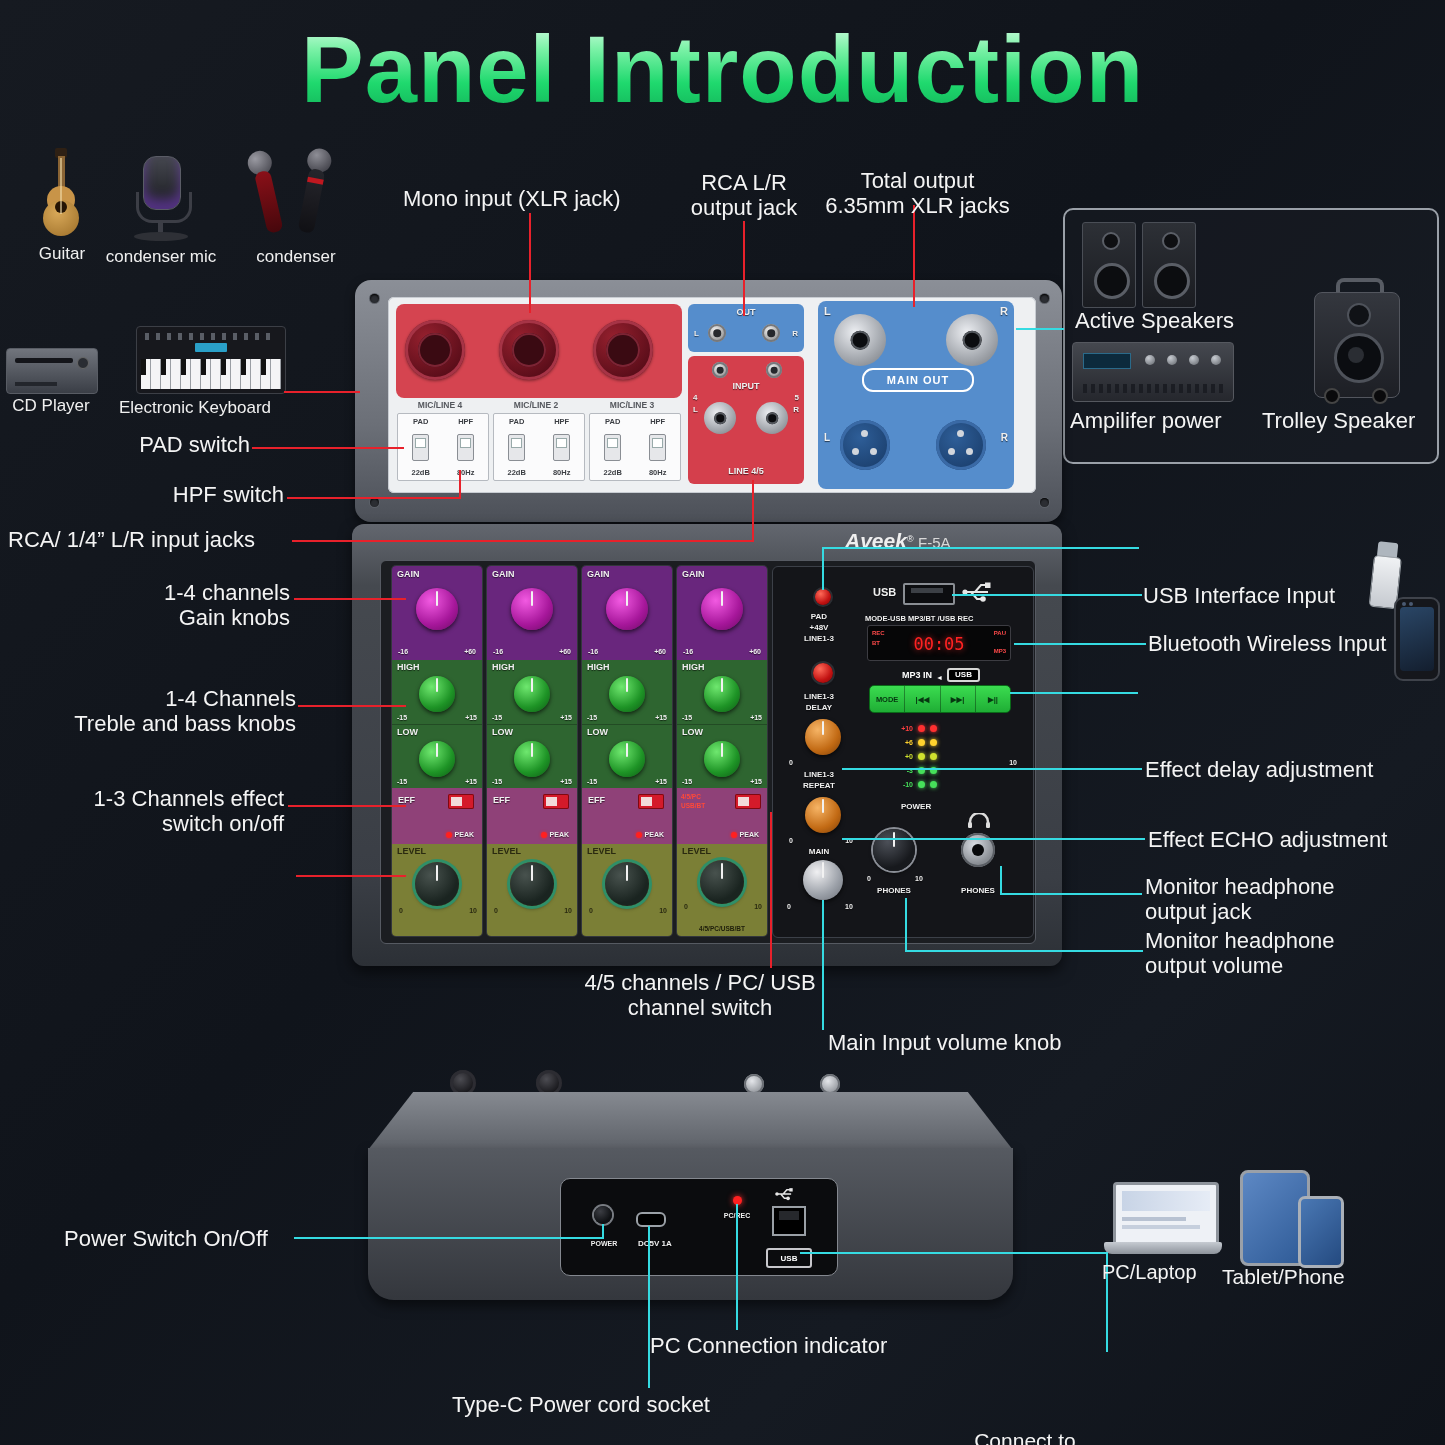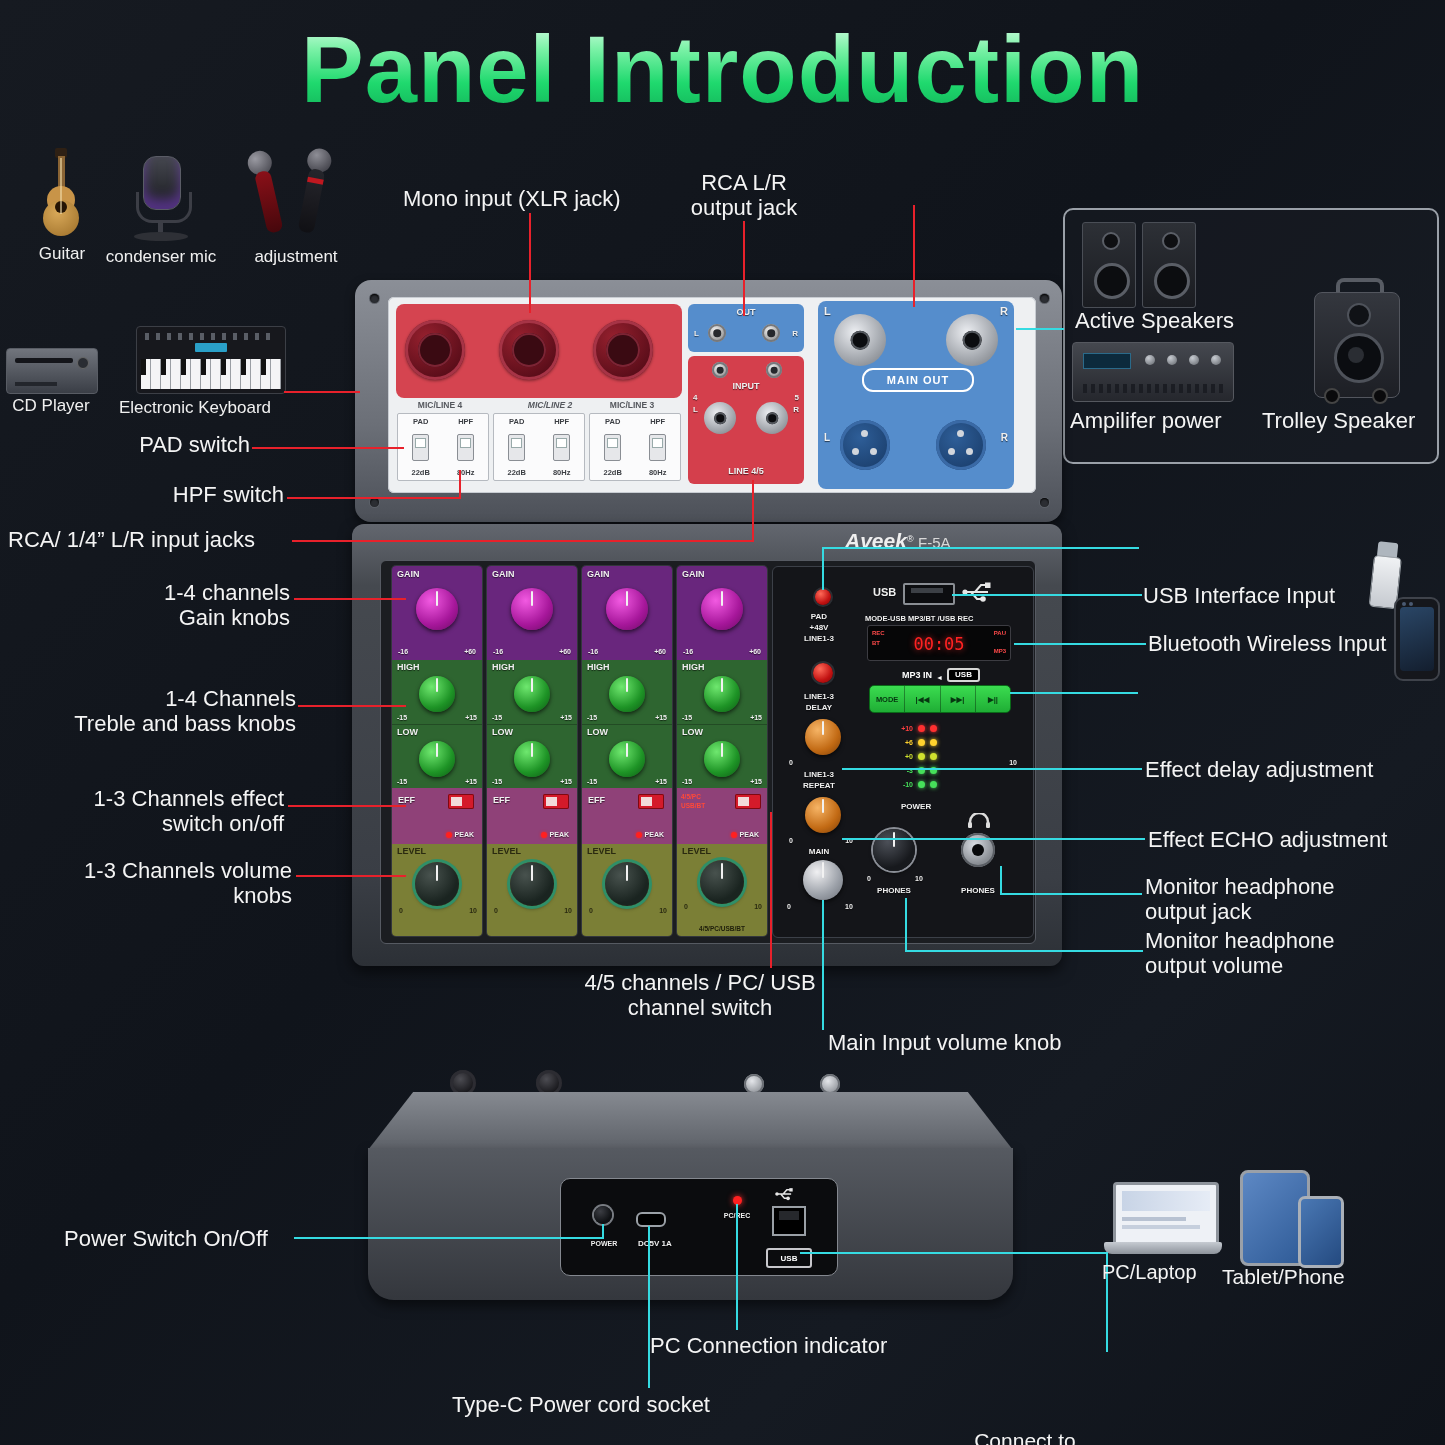--- a/index.html
+++ b/index.html
@@ -96,21 +96,21 @@
       <div class="abs" style="left:5px;top:21px;width:16px;height:62px;border-radius:7px;background:linear-gradient(180deg,#8a1018,#46070c);"></div>
     </div>
     <div class="abs" style="left:52px;top:2px;width:26px;height:90px;transform:rotate(11deg);">
       <div class="abs" style="left:1px;top:0;width:24px;height:24px;border-radius:50%;background:radial-gradient(circle at 35% 30%,#8e8e96,#303038);"></div>
       <div class="abs" style="left:5px;top:21px;width:16px;height:64px;border-radius:7px;background:linear-gradient(180deg,#26262c,#101014);"></div>
       <div class="abs" style="left:5px;top:30px;width:16px;height:5px;background:#c01820;"></div>
     </div>
   </div>
   <div class="dl" style="left:16px;top:244px;width:92px;">Guitar</div>
   <div class="dl" style="left:94px;top:247px;width:134px;">condenser mic</div>
-  <div class="dl" style="left:240px;top:247px;width:112px;">adjustment</div>
+  <div class="dl" style="left:240px;top:247px;width:112px;">condenser</div>
 
   <div class="abs" style="left:6px;top:348px;width:90px;height:44px;background:linear-gradient(#71757d,#3a3e46);border:1px solid #585c64;border-radius:4px;">
     <div class="abs" style="left:8px;top:9px;width:58px;height:5px;background:#14151a;border-radius:2px;"></div>
     <div class="abs" style="right:8px;top:8px;width:10px;height:10px;border-radius:50%;background:#2a2d33;border:1px solid #666;"></div>
     <div class="abs" style="left:8px;bottom:7px;width:42px;height:4px;background:#23262c;"></div>
   </div>
   <div class="abs" style="left:136px;top:326px;width:148px;height:66px;background:#17181d;border:1px solid #3c3f46;border-radius:4px;">
     <div class="abs" style="left:8px;top:6px;width:132px;height:7px;background:repeating-linear-gradient(90deg,#5a5e66 0 4px,transparent 4px 11px);"></div>
     <div class="abs" style="left:58px;top:16px;width:32px;height:9px;background:#2aa0c8;border-radius:1px;"></div>
     <div class="abs" style="left:4px;bottom:4px;width:140px;height:30px;background:repeating-linear-gradient(90deg,#f4f4f6 0 9px,#9a9ea4 9px 10px);"></div>
@@ -163,21 +163,21 @@
   <div class="combo" style="left:405px;">
       <i></i>
     </div>
   <div class="combo" style="left:499px;">
       <i></i>
     </div>
   <div class="combo" style="left:593px;">
       <i></i>
     </div>
   <span class="mll" style="left:392px;">MIC/LINE 4</span>
-  <span class="mll" style="left:502px;font-style:italic;">MIC/LINE 2</span>
+  <span class="mll" style="left:488px;">MIC/LINE 2</span>
   <span class="mll" style="left:584px;">MIC/LINE 3</span>
 
   <div class="swcell" style="left:397px;">
     <div class="swg">
         <span>PAD</span>
         <i class="psw"></i>
         <span>22dB</span>
       </div>
     <div class="swg">
         <span>HPF</span>
@@ -593,38 +593,38 @@
   <div class="line cy" style="left:736px;top:1204px;width:2px;height:126px;"></div>
   <div class="line cy" style="left:648px;top:1226px;width:2px;height:162px;"></div>
   <div class="line cy" style="left:800px;top:1252px;width:306px;height:2px;"></div>
   <div class="line cy" style="left:1106px;top:1252px;width:2px;height:100px;"></div>
 
   <div class="cl" style="left:403px;top:186px;">Mono input (XLR jack)</div>
   <div class="cl ctr" style="left:655px;top:170px;width:178px;">
     <div>RCA L/R</div>
       <div>output jack</div>
   </div>
+  <div class="cl ctr" style="left:815px;top:168px;width:205px;">
+    <div>Total output</div>
+      <div>6.35mm XLR jacks</div>
+  </div>
   <div class="cl rt" style="left:58px;top:432px;width:192px;">PAD switch</div>
   <div class="cl rt" style="left:58px;top:482px;width:226px;">HPF switch</div>
   <div class="cl" style="left:8px;top:527px;">RCA/ 1/4” L/R input jacks</div>
   <div class="cl rt" style="left:55px;top:580px;width:235px;">
     <div>1-4 channels</div>
       <div>Gain knobs</div>
   </div>
   <div class="cl rt" style="left:0px;top:686px;width:296px;">
     <div>1-4 Channels</div>
       <div>Treble and bass knobs</div>
   </div>
   <div class="cl rt" style="left:40px;top:786px;width:244px;">
     <div>1-3 Channels effect</div>
       <div>switch on/off</div>
-  </div>
-  <div class="cl rt" style="left:48px;top:858px;width:244px;">
-    <div>1-3 Channels volume</div>
-      <div>knobs</div>
   </div>
   <div class="cl" style="left:1143px;top:583px;">USB Interface Input</div>
   <div class="cl" style="left:1148px;top:631px;">Bluetooth Wireless Input</div>
   <div class="cl" style="left:1145px;top:757px;">Effect delay adjustment</div>
   <div class="cl" style="left:1148px;top:827px;">Effect ECHO adjustment</div>
   <div class="cl" style="left:1145px;top:874px;">
     <div>Monitor headphone</div>
       <div>output jack</div>
   </div>
   <div class="cl" style="left:1145px;top:928px;">

